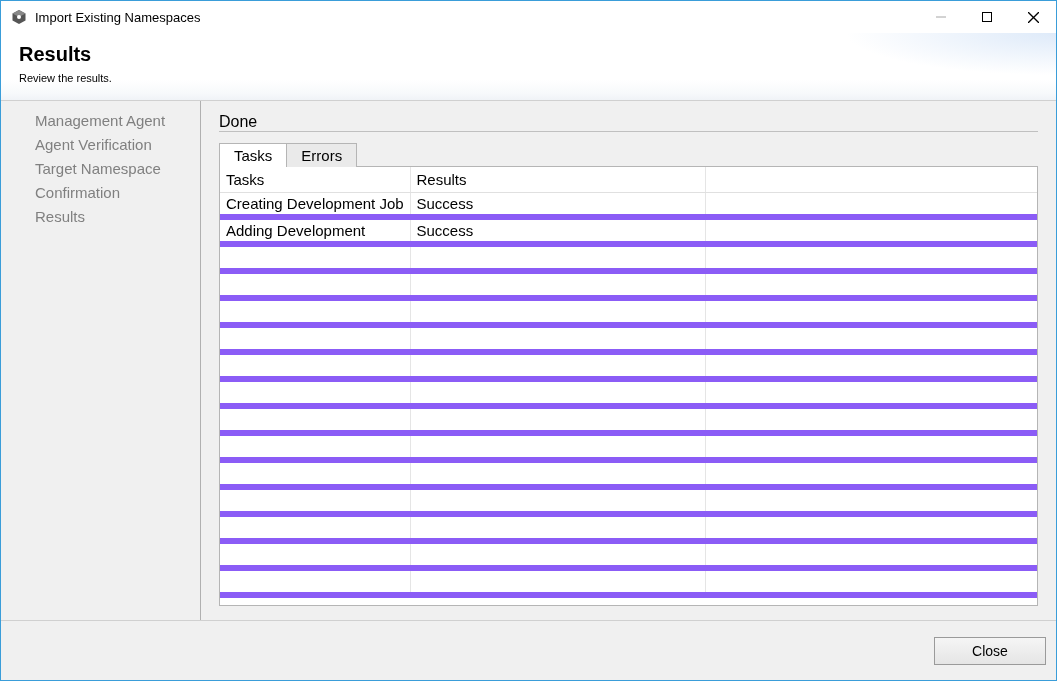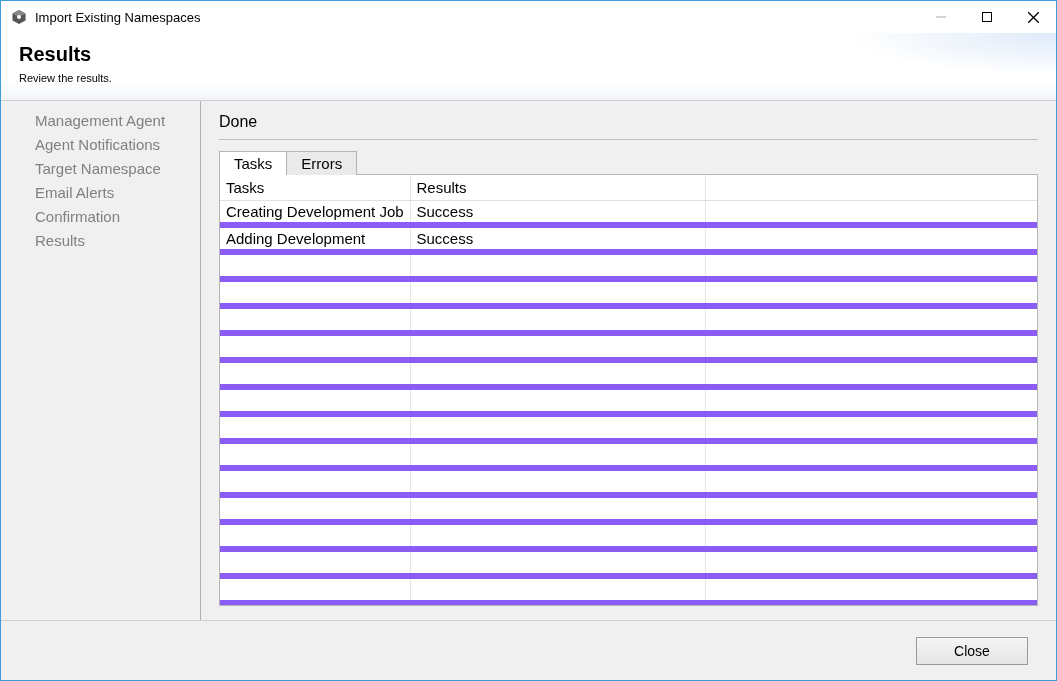--- a/index.html
+++ b/index.html
@@ -16,32 +16,32 @@
       content:""; position:absolute; right:0; top:0; width:280px; height:100%;
       background: radial-gradient(ellipse 300px 60px at 100% 0%, rgba(200,220,245,0.6), rgba(255,255,255,0) 70%);
       pointer-events:none;
     }
     .header-title { font-size: 20px; font-weight: 600; margin-bottom: 6px; }
     .header-sub { font-size: 11px; }
     .body-area { flex: 1; display: flex; border-top: 1px solid #d0d0d0; min-height: 0; }
     .sidebar { width: 200px; border-right: 1px solid #b0b0b0; background: #f0f0f0; padding: 8px 16px; }
     .sidebar-item { padding: 1px 8px 1px 18px; font-size: 15px; color: #808080; cursor: default; line-height: 22px; }
     .main { flex: 1; background: #f0f0f0; padding: 12px 18px 14px 18px; display: flex; flex-direction: column; min-width: 0; }
-    .status-label { font-size: 16px; color: #000; margin-bottom: 8px; }
+    .status-label { font-size: 16px; color: #000; }
     .status-sep { height: 1px; background: #c0c0c0; margin-bottom: 10px; }
     .tabs { display: flex; }
     .tab { border: 1px solid #b5b5b5; border-bottom: none; padding: 3px 14px; font-size: 15px; background: #eaeaea; cursor: pointer; position: relative; top: 1px; }
     .tab.active { background: #fff; z-index: 2; }
     .tab + .tab { margin-left: -1px; }
     .tab-content { flex: 1; border: 1px solid #b5b5b5; background: #fff; display: flex; flex-direction: column; min-height: 0; overflow: hidden; }
     table.task-table { width: 100%; border-collapse: collapse; table-layout: fixed; font-size: 15px; }
     table.task-table th, table.task-table td { text-align: left; font-weight: normal; padding: 2px 6px; height: 25px; border-right: 1px solid #e5e5e5; border-bottom: 6px solid #8b5cf6; overflow: hidden; white-space: nowrap; }
     table.task-table th { border-bottom: 1px solid #e0e0e0; }
     table.task-table td:last-child, table.task-table th:last-child { border-right: none; }
-    .footer { height: 60px; border-top: 1px solid #d0d0d0; display: flex; align-items: center; justify-content: flex-end; padding: 0 28px; background: #f0f0f0; }
+    .footer { height: 60px; border-top: 1px solid #d0d0d0; display: flex; align-items: center; justify-content: flex-end; padding: 0 10px; background: #f0f0f0; }
     .btn { width: 112px; height: 28px; border: 1px solid #9a9a9a; background: linear-gradient(#f5f5f5,#e5e5e5); font-size: 14px; cursor: pointer; display: flex; align-items: center; justify-content: center; }
     
     col.c1 { width: 190px; }
     col.c2 { width: 295px; }
     col.c3 { width: auto; }
   </style>
 </head>
 <body>
 
 <div class="window">
@@ -75,23 +75,22 @@
   </div>
 
   <div class="header-area">
     <div class="header-title">Results</div>
     <div class="header-sub">Review the results.</div>
   </div>
 
   <div class="body-area">
     <div class="sidebar">
       <div class="sidebar-item">Management Agent</div>
-      <div class="sidebar-item">Agent Notifications</div>
+      <div class="sidebar-item">Agent Verification</div>
       <div class="sidebar-item">Target Namespace</div>
-      <div class="sidebar-item">Email Alerts</div>
       <div class="sidebar-item">Confirmation</div>
       <div class="sidebar-item">Results</div>
     </div>
 
     <div class="main">
       <div class="status-label">Done</div>
       <div class="status-sep"></div>
 
       <div class="tabs">
         <div class="tab active">Tasks</div>

